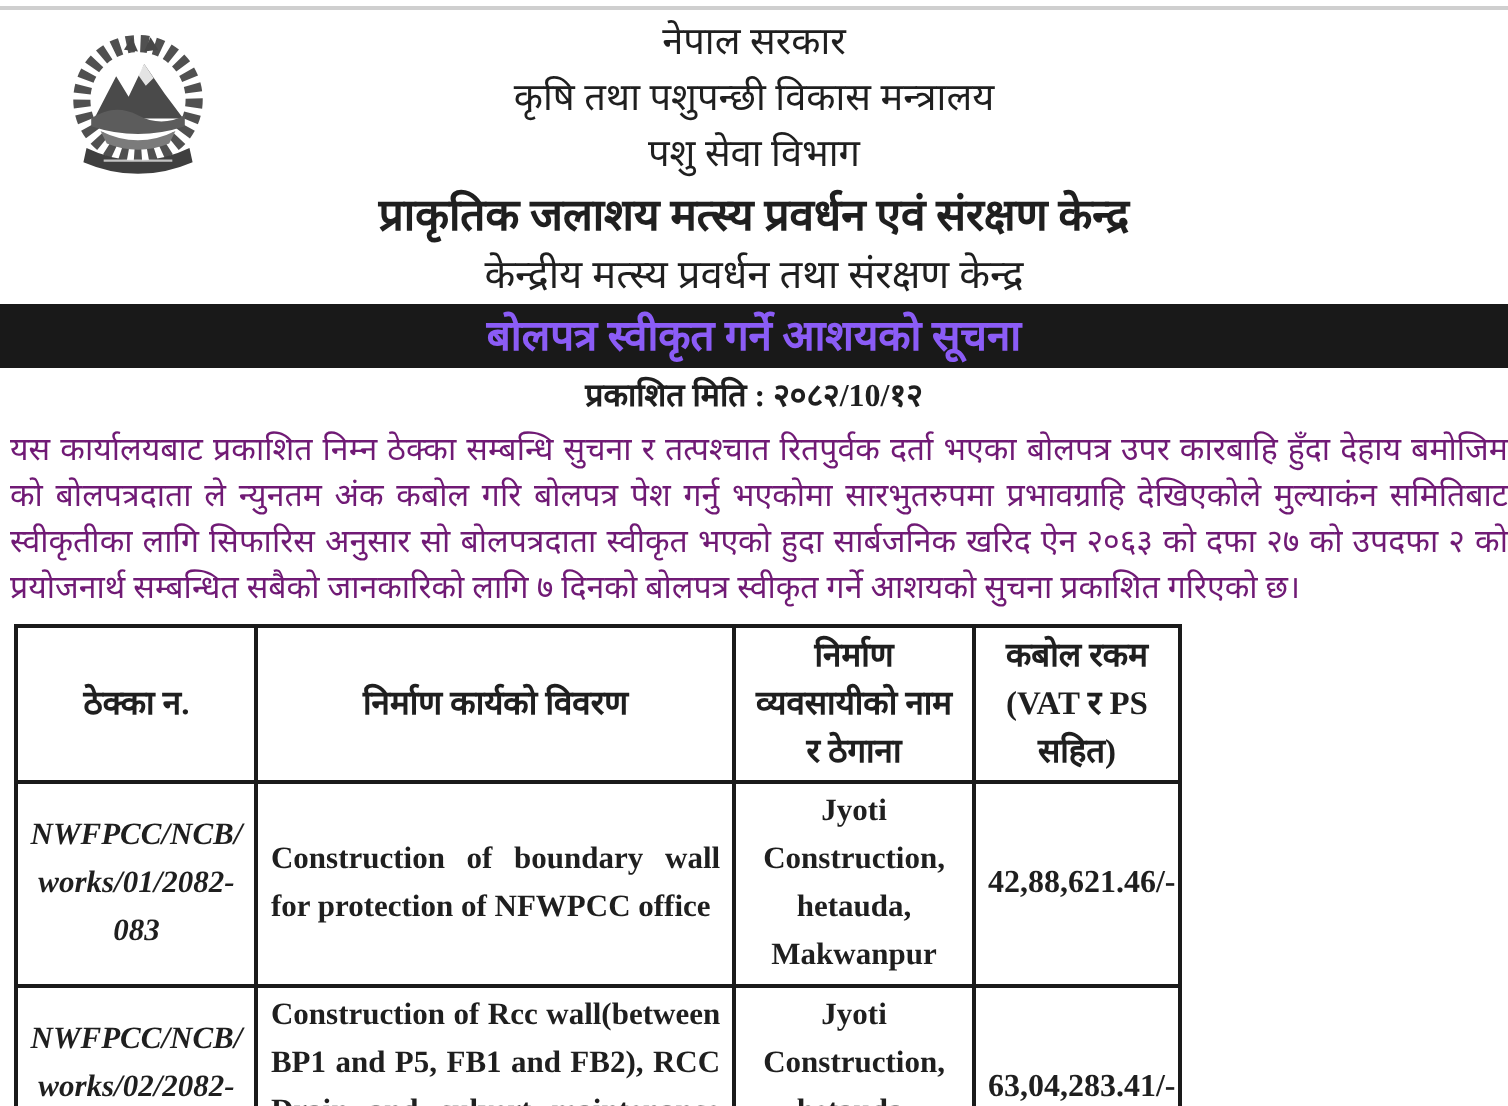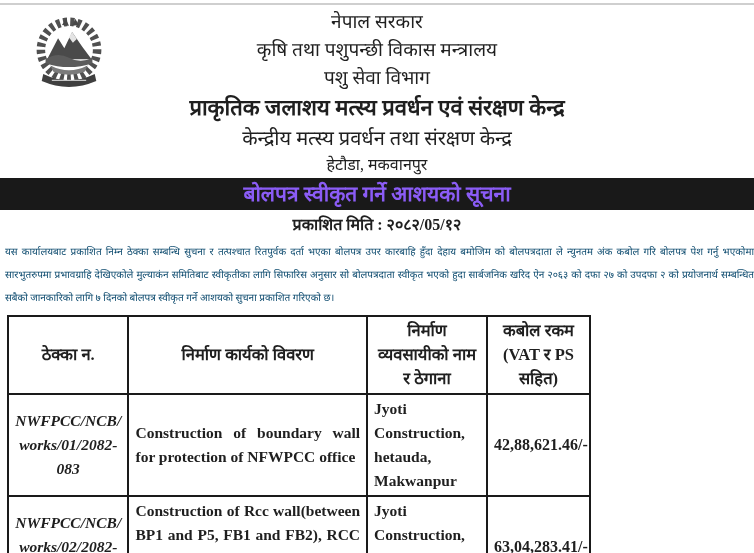--- a/index.html
+++ b/index.html
@@ -46,24 +46,24 @@
   }
   .pub-date {
     text-align: center;
     font-weight: bold;
     font-size: 16px;
     line-height: 28px;
     margin-top: 1px;
   }
   .body-text {
     margin: 1px 0 6px 5px;
-    font-size: 10px;
+    font-size: 16px;
     line-height: 23px;
     text-align: justify;
-    color: #0c4a6e;
+    color: #701a75;
   }
   table.tender {
     border-collapse: collapse;
     table-layout: fixed;
     width: 584px;
     margin: 0 7px;
   }
   table.tender th, table.tender td {
     border: 2px solid #1a1a1a;
     padding: 2px 6px;
@@ -84,20 +84,21 @@
     font-style: italic;
   }
   td.cell-desc {
     text-align: justify;
     font-weight: bold;
     font-size: 15.5px;
     line-height: 24px;
     padding: 3px 9px;
   }
   td.cell-contractor {
+    text-align: center;
     font-weight: bold;
     font-size: 15.5px;
     line-height: 24px;
   }
   td.cell-amount {
     text-align: center;
     font-weight: bold;
     font-size: 16px;
     border-radius: 12px;
   }
@@ -125,28 +126,27 @@
       <line x1="28" y1="85" x2="72" y2="85" stroke="#e6e6e6" stroke-width="1.5" opacity="0.8"></line>
     </svg>
   </div>
 
   <div class="header">
     <div class="h-line">नेपाल सरकार</div>
     <div class="h-line">कृषि तथा पशुपन्छी विकास मन्त्रालय</div>
     <div class="h-line">पशु सेवा विभाग</div>
     <div class="h-line office">प्राकृतिक जलाशय मत्स्य प्रवर्धन एवं  संरक्षण केन्द्र</div>
     <div class="h-line center-name">केन्द्रीय मत्स्य प्रवर्धन तथा संरक्षण केन्द्र</div>
-    <div class="h-line location">हेटौडा, मकवानपुर</div>
   </div>
 
   <div class="banner">
     <span>बोलपत्र स्वीकृत गर्ने आशयको सूचना</span>
   </div>
 
-  <div class="pub-date">प्रकाशित मिति : २०८२/05/१२</div>
+  <div class="pub-date">प्रकाशित मिति : २०८२/10/१२</div>
 
   <div class="body-text">यस कार्यालयबाट प्रकाशित निम्न ठेक्का सम्बन्धि सुचना र तत्पश्चात रितपुर्वक दर्ता भएका बोलपत्र उपर कारबाहि हुँदा देहाय बमोजिम को बोलपत्रदाता ले न्युनतम अंक कबोल गरि बोलपत्र पेश गर्नु भएकोमा सारभुतरुपमा प्रभावग्राहि देखिएकोले मुल्याकंन समितिबाट स्वीकृतीका लागि सिफारिस अनुसार सो बोलपत्रदाता स्वीकृत भएको हुदा  सार्बजनिक खरिद ऐन २०६३ को दफा २७ को उपदफा २ को प्रयोजनार्थ सम्बन्धित सबैको जानकारिको लागि ७ दिनको  बोलपत्र स्वीकृत गर्ने आशयको सुचना प्रकाशित गरिएको छ।</div>
 
   <table class="tender">
     <colgroup>
       <col style="width:20.7%">
       <col style="width:41.0%">
       <col style="width:20.6%">
       <col style="width:17.7%">
     </colgroup>

